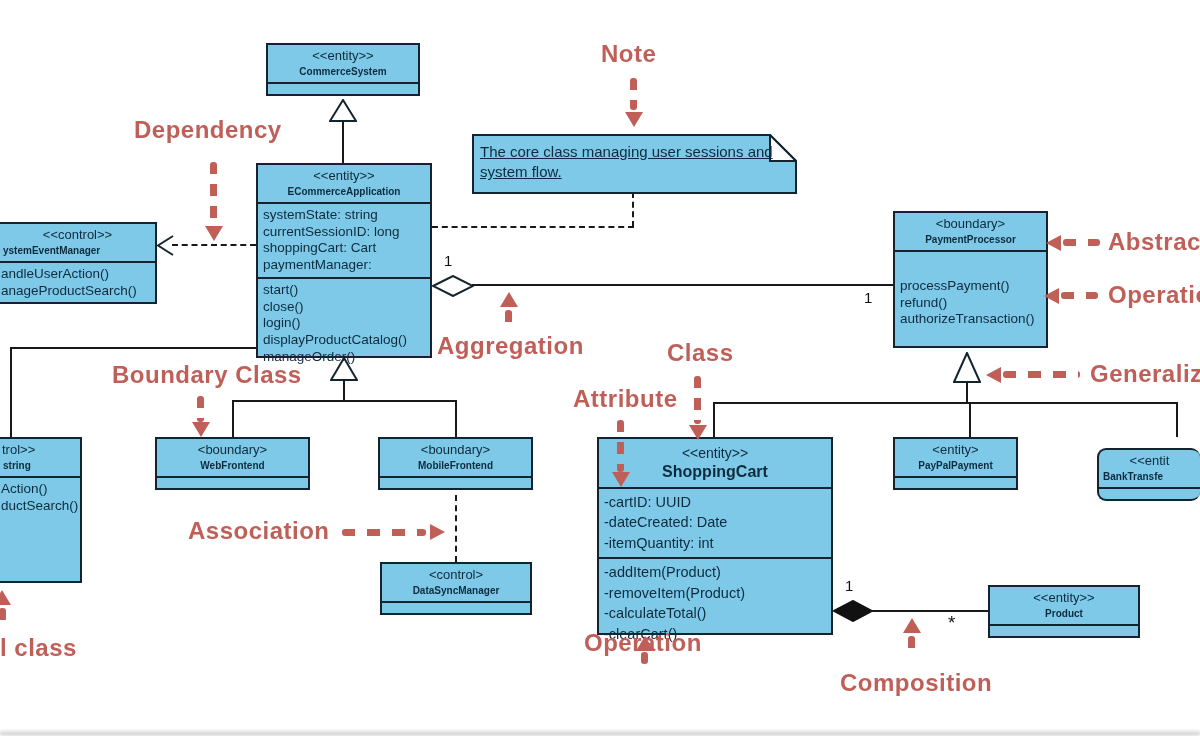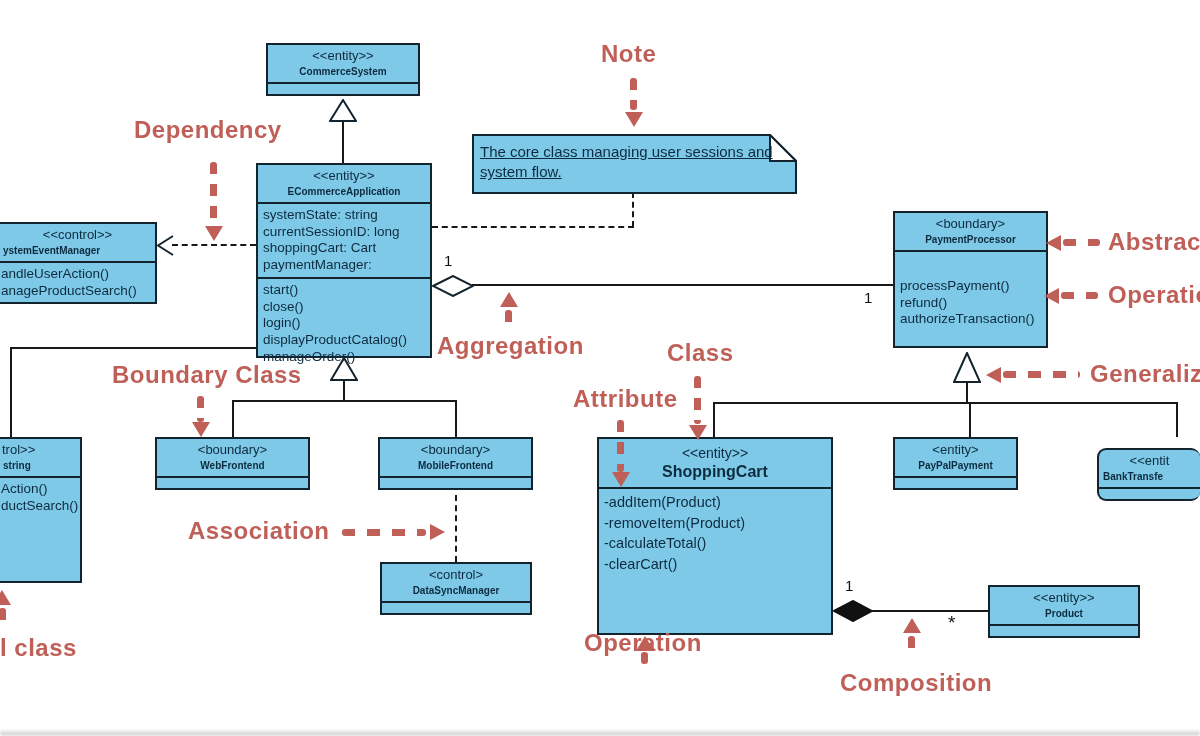--- a/index.html
+++ b/index.html
@@ -175,20 +175,25 @@
       <div class="nm">DataSyncManager</div>
     </div>
     <div class="cmp empty"></div>
   </div>
 
   <div class="box" style="left:597px;top:437px;width:236px;height:198px;">
     <div class="hd" style="padding-top:5px;">
       <div class="st" style="font-size:14px;">&lt;&lt;entity&gt;&gt;</div>
       <div class="nm" style="font-size:16px;">ShoppingCart</div>
     </div>
+    <div class="cmp" style="font-size:14.5px;line-height:1.4;height:62px;">
+      <div>-cartID: UUID</div>
+      <div>-dateCreated: Date</div>
+      <div>-itemQuantity: int</div>
+    </div>
     <div class="cmp" style="font-size:14.5px;line-height:1.42;">
       <div>-addItem(Product)</div>
       <div>-removeItem(Product)</div>
       <div>-calculateTotal()</div>
       <div>-clearCart()</div>
     </div>
   </div>
 
   <div class="box" style="left:893px;top:437px;width:125px;">
     <div class="hd">

